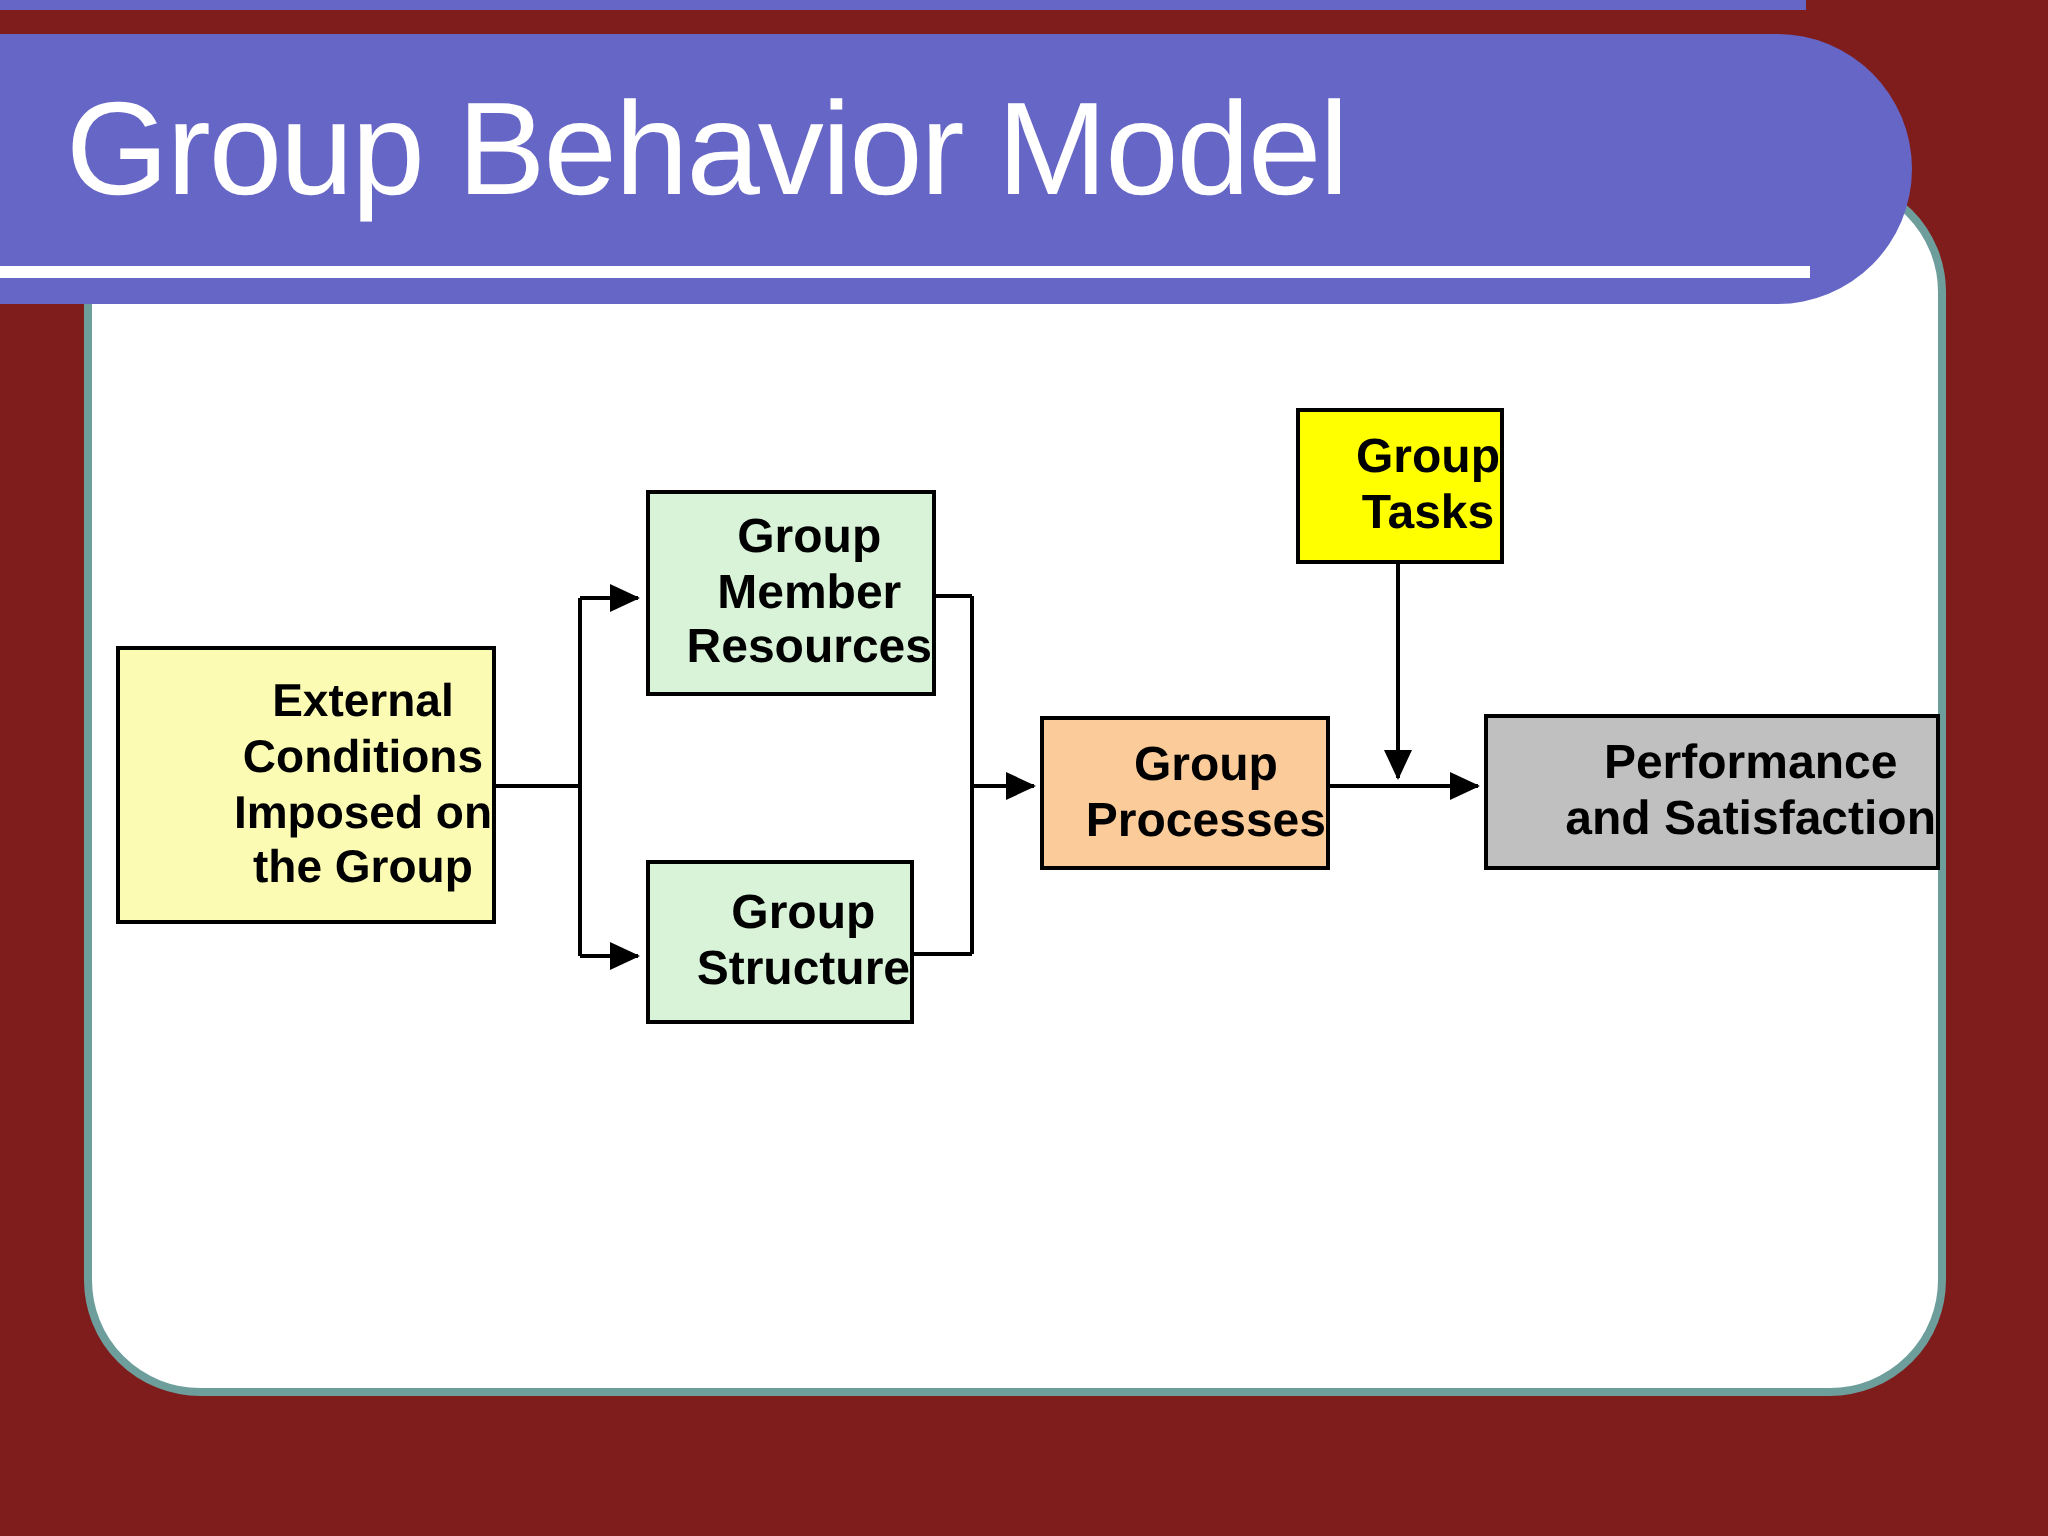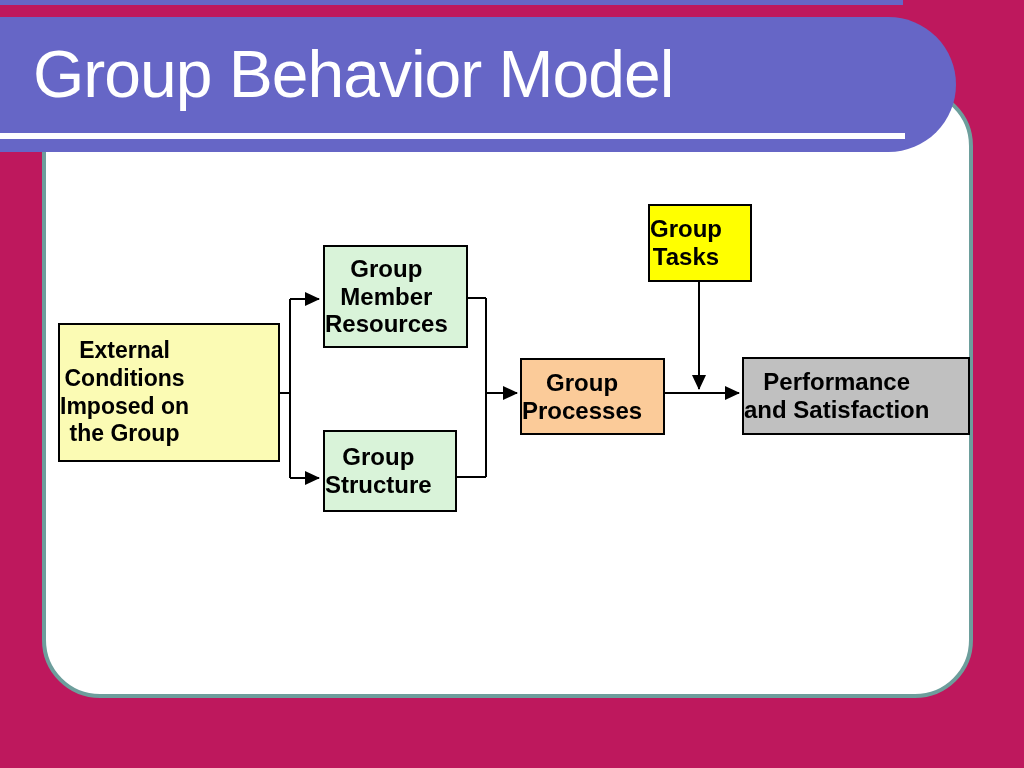--- a/index.html
+++ b/index.html
@@ -1,18 +1,18 @@
 <!DOCTYPE html>
 <html><head>
 <meta charset="utf-8">
 <style>
   html,body { margin:0; padding:0; background:#ffffff; }
   .slide {
     position:relative; width:1024px; height:768px;
-    background:#be185d; overflow:hidden;
+    background:#7f1d1d; overflow:hidden;
     font-family:"Liberation Sans", sans-serif;
   }
 
   
   .content-frame {
     position:absolute; left:42px; top:88px; width:923px; height:602px;
     border:4px solid #6D9E9C; border-radius:58px;
     background:#ffffff; z-index:1;
   }
 
@@ -37,28 +37,28 @@
 
   
   .connectors { position:absolute; left:0; top:0; width:1024px; height:768px; z-index:5; }
   .connectors path { stroke:#000000; stroke-width:2; fill:none; }
   .connectors .head { fill:#000000; stroke:none; }
 
   
   .node {
     position:absolute; box-sizing:border-box;
     border:2px solid #000000; z-index:6;
-    display:flex; align-items:center; justify-content:flex-start;
+    display:flex; align-items:center; justify-content:flex-end;
   }
   .node-label {
     white-space:pre-line; text-align:center;
     font-weight:700; color:#000000;
     font-size:24px; line-height:1.16;
   }
-  .node-external   { left:58px;  top:323px; width:222px; height:139px; }
+  .node-external   { left:58px;  top:323px; width:190px; height:139px; }
   .node-external .node-label { font-size:23px; line-height:1.2; }
   .node-member     { left:323px; top:245px; width:145px; height:103px; }
   .node-structure  { left:323px; top:430px; width:134px; height:82px; }
   .node-tasks      { left:648px; top:204px; width:104px; height:78px; }
   .node-processes  { left:520px; top:358px; width:145px; height:77px; }
   .node-performance{ left:742px; top:357px; width:228px; height:78px; }
 </style>
 </head>
 <body>
 

